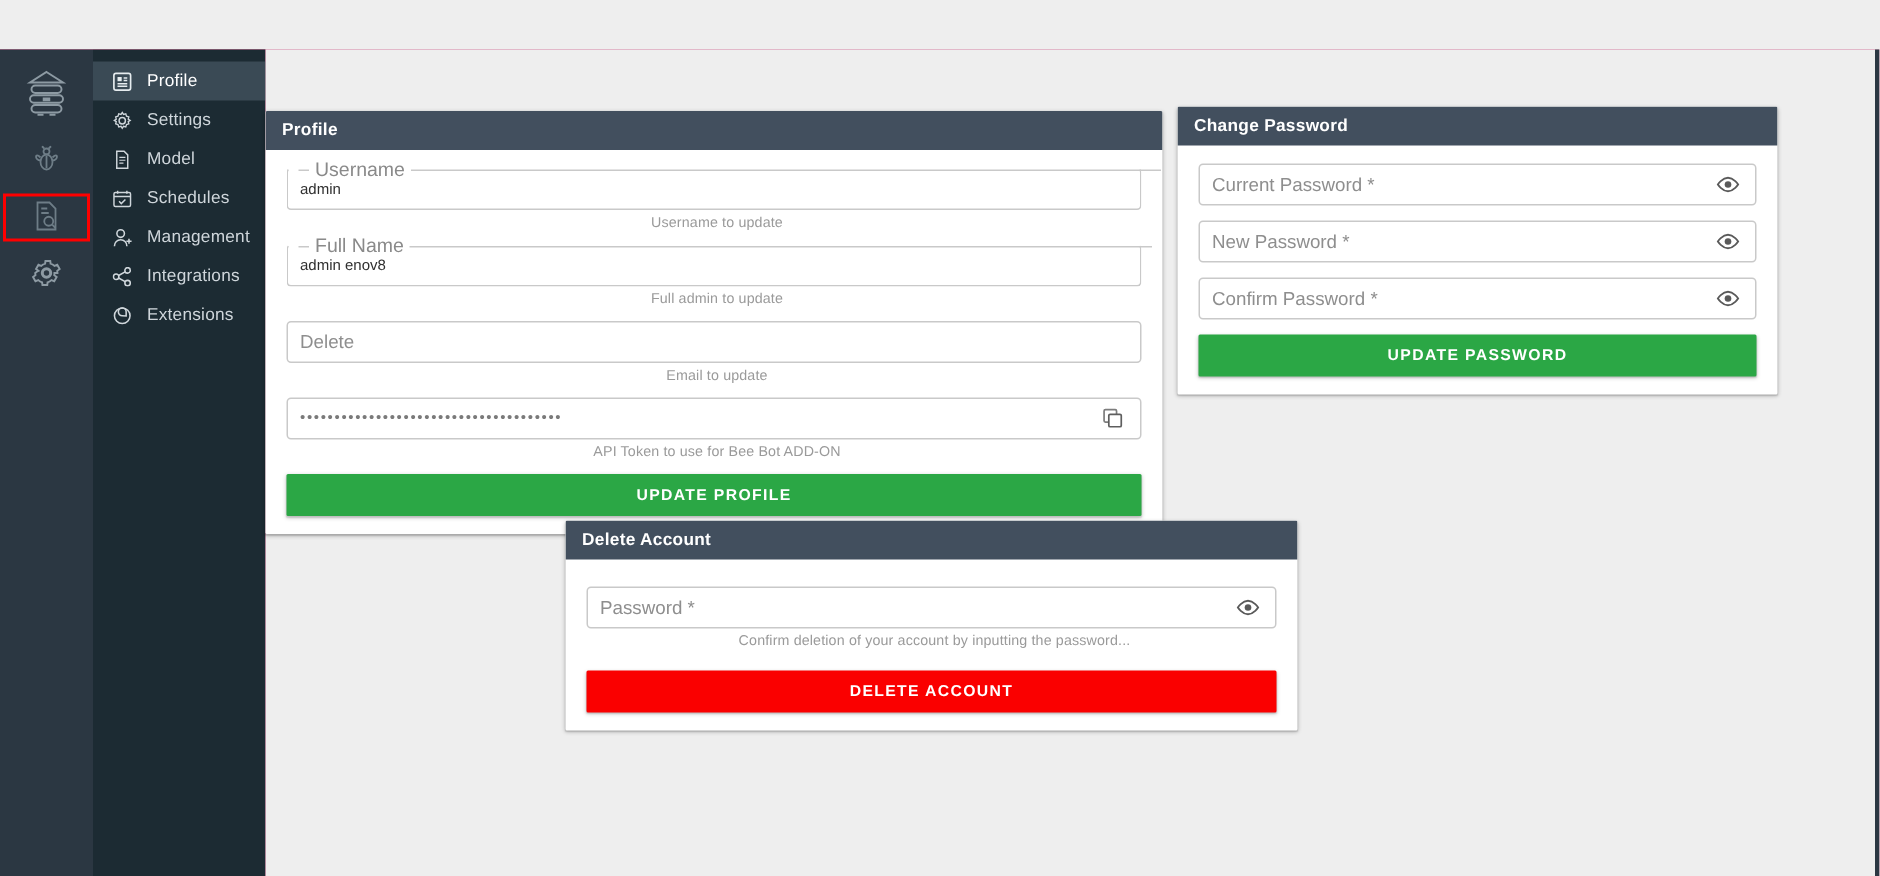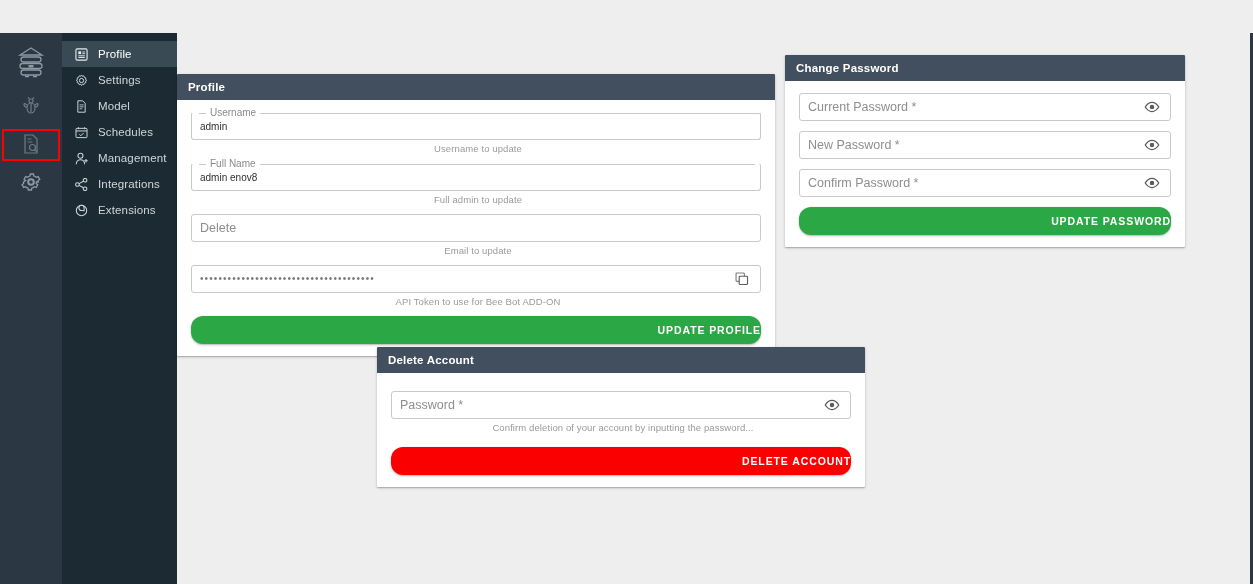--- a/index.html
+++ b/index.html
@@ -70,44 +70,44 @@
     background:#fff;box-sizing:border-box;display:flex;align-items:center;
     padding:0 8px;
   }
   .fbox.notched{border-top-color:transparent;}
   .notch{
     position:absolute;top:-7px;left:7px;height:14px;display:flex;align-items:center;
     pointer-events:none;
   }
   .notch .nline{height:1px;background:#c9c9c9;}
   .notch .nlabel{
-    background:#ffffff;color:#8a8a8a;font-size:10px;
+    background:#ffffff;color:#8a8a8a;font-size:13px;
     padding:0 4px;line-height:14px;white-space:nowrap;
   }
   .fval{font-size:10px;color:#2f2f2f;}
   .fph{font-size:12.5px;color:#8e8e8e;}
   .fdots{font-size:10px;color:#7a7a7a;letter-spacing:1.1px;line-height:1;}
   .helper{font-size:9.5px;color:#9a9a9a;margin:3px 0 9px 4px;letter-spacing:.1px;text-align:center;}
   .fadorn{margin-left:auto;display:flex;align-items:center;justify-content:center;width:20px;height:20px;cursor:pointer;}
   .fadorn svg{display:block;}
 
   
   .btn{
-    display:block;width:100%;border:0;border-radius:12px;
+    display:block;width:100%;border:0;border-radius:1px;
     color:#ffffff;font-size:10.5px;font-weight:bold;letter-spacing:.9px;
-    padding:8px 0;text-align:right;cursor:pointer;
+    padding:8px 0;text-align:center;cursor:pointer;
     font-family:"Liberation Sans",sans-serif;
     box-shadow:0 1px 3px rgba(0,0,0,.2),0 1px 1px rgba(0,0,0,.12);
   }
   .btn-green{background:#2ba745;}
   .btn-red{background:#fa0000;}
 
   
   #card-profile{left:0px;top:33px;width:598px;}
-  #card-password{left:608px;top:14px;width:400px;}
+  #card-password{left:608px;top:30px;width:400px;}
   #card-delete{left:200px;top:306px;width:488px;}
 </style>
 </head>
 <body>
 
 <div class="app">
 
   <div class="rail">
 
     <div class="rail-item logo">

